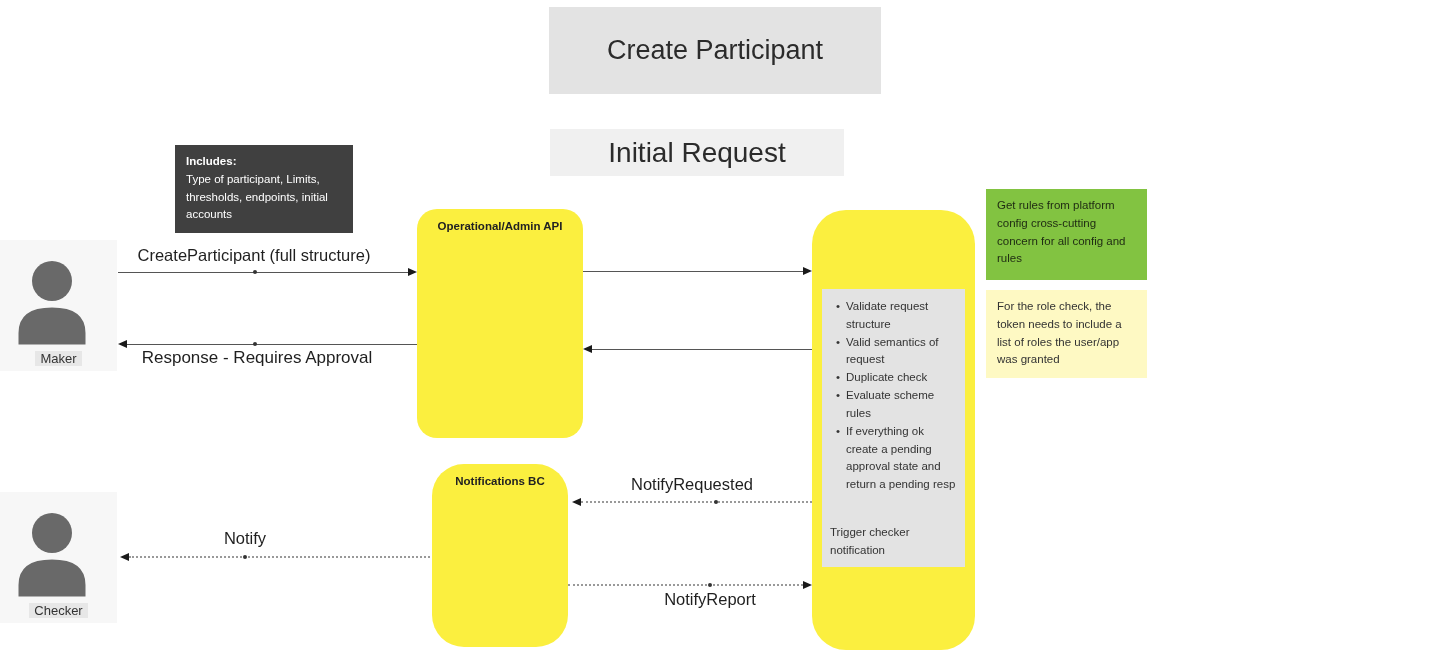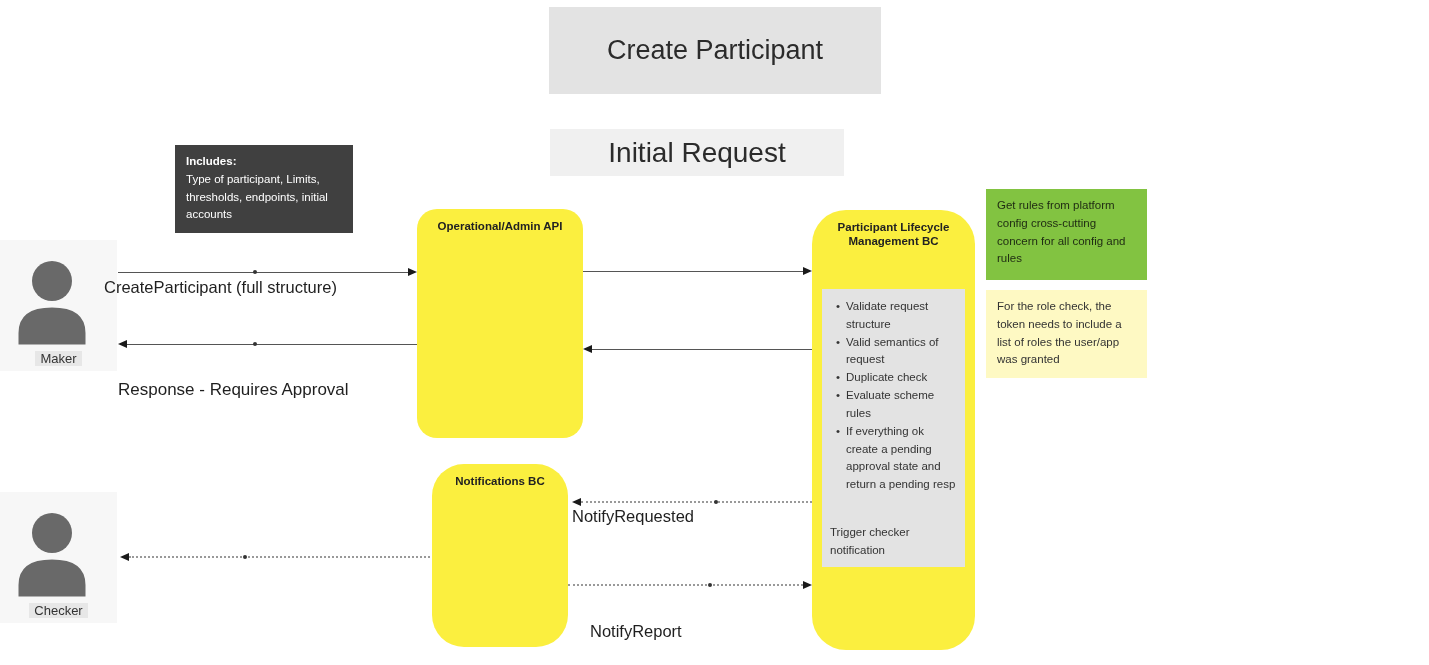--- a/index.html
+++ b/index.html
@@ -44,21 +44,21 @@
   .plm-tasks li::before { content:"\2022"; position:absolute; left:8px; }
   .plm-trigger { left:10px; top:308px; width:143px; height:49px; padding:6px 8px; }
 
   
   .line-solid  { height:0; border-top:1px solid #555; }
   .line-dotted { height:0; border-top:2px dotted #999; }
   .ah { width:0; height:0; border-top:4px solid transparent; border-bottom:4px solid transparent; }
   .ah-right { border-left:9px solid #1a1a1a; }
   .ah-left  { border-right:9px solid #1a1a1a; }
   .middot { width:4px; height:4px; background:#333; border-radius:50%; }
-  .msg-label { color:#1f1f1f; white-space:nowrap;margin-top:32px; }
+  .msg-label { color:#1f1f1f; text-align:center; white-space:nowrap; }
   .lbl-create   { left:104px; top:246px; width:300px; font-size:16.5px; }
   .lbl-response { left:118px; top:348px; width:278px; font-size:17px; }
   .lbl-notifreq { left:572px; top:475px; width:240px; font-size:16.5px; }
   .lbl-notify   { left:120px; top:529px; width:250px; font-size:16.5px; }
   .lbl-notifrep { left:590px; top:590px; width:240px; font-size:16.5px; }
 </style>
 </head>
 <body>
 
 <div id="canvas">
@@ -101,21 +101,20 @@
     <div class="actor-label">
       <span>Checker</span>
     </div>
   </div>
 
   <div class="abs component comp-api">
     <div class="component-title">Operational/Admin API</div>
   </div>
 
   <div class="abs component comp-plm">
-    <div class="component-title">Participant Lifecycle Management BC</div>
     <div class="sub-gray plm-tasks">
       <ul>
         <li>Validate request structure</li>
         <li>Valid semantics of request</li>
         <li>Duplicate check</li>
         <li>Evaluate scheme rules</li>
         <li>If everything ok create a pending approval state and return a pending resp</li>
       </ul>
     </div>
     <div class="sub-gray plm-trigger">Trigger checker notification</div>
@@ -137,20 +136,21 @@
   <div class="abs line-solid" style="left:127px; top:344px; width:290px;"></div>
   <div class="abs ah ah-left" style="left:118px; top:340px;"></div>
   <div class="abs middot" style="left:253px; top:342px;"></div>
   <div class="abs msg-label lbl-response">Response - Requires Approval</div>
 
   <div class="abs msg-label lbl-notifreq">NotifyRequested</div>
   <div class="abs line-dotted" style="left:581px; top:501px; width:231px;"></div>
   <div class="abs ah ah-left" style="left:572px; top:498px;"></div>
   <div class="abs middot" style="left:714px; top:500px;"></div>
 
+  <div class="abs msg-label lbl-notify">Notify</div>
   <div class="abs line-dotted" style="left:129px; top:556px; width:301px;"></div>
   <div class="abs ah ah-left" style="left:120px; top:553px;"></div>
   <div class="abs middot" style="left:243px; top:555px;"></div>
 
   <div class="abs line-dotted" style="left:568px; top:584px; width:235px;"></div>
   <div class="abs ah ah-right" style="left:803px; top:581px;"></div>
   <div class="abs middot" style="left:708px; top:583px;"></div>
   <div class="abs msg-label lbl-notifrep">NotifyReport</div>
 
 </div>

